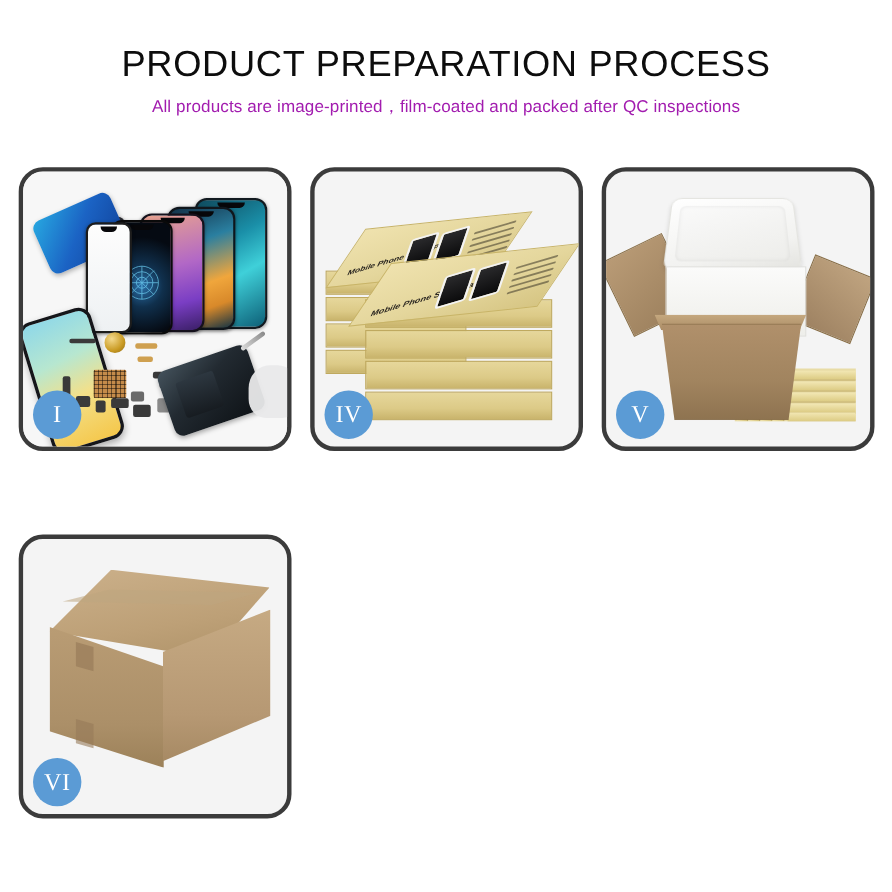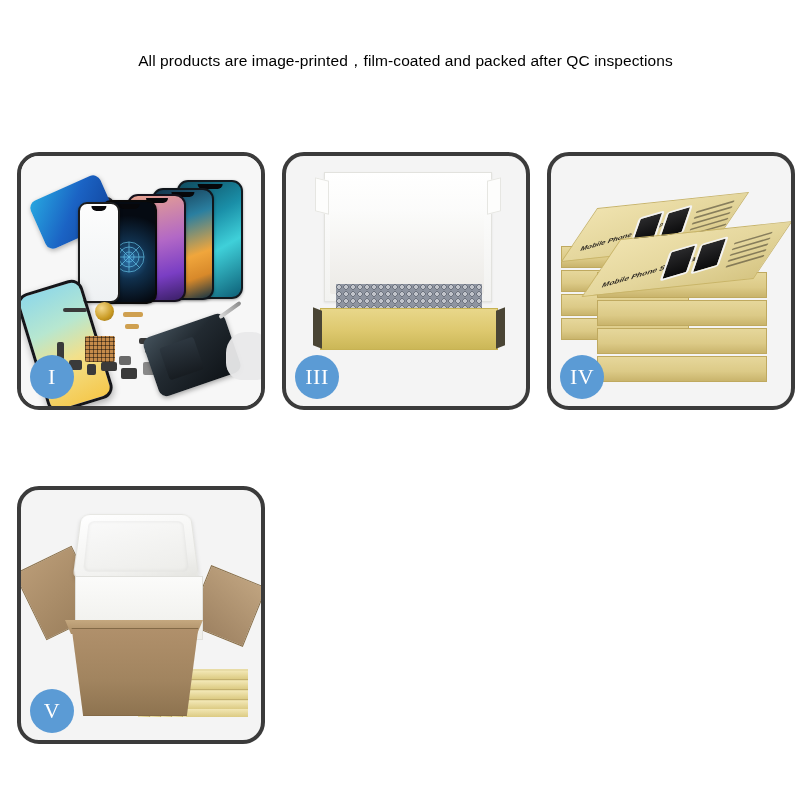--- a/index.html
+++ b/index.html
@@ -26,21 +26,21 @@
     font-weight: 400;
     letter-spacing: 0.6px;
     color: #0d0d0d;
     line-height: 1.1;
     margin: 0;
     font-family: "Liberation Sans", sans-serif;
   }
   .subtitle {
     font-size: 15.5px;
     font-weight: 400;
-    color: #000000;
+    color: #a21caf;
     margin: 11px 0 0 0;
     letter-spacing: 0.1px;
   }
 
   
   .grid {
     position: absolute;
     left: 17px;
     top: 152px;
     width: 778px;
@@ -369,20 +369,21 @@
   .c6-tape2 {
     position:absolute; left:48px; top:166px; width:16px; height:22px;
     background:rgba(150,122,88,.6);
     transform: skewY(16deg);
   }
 </style>
 </head>
 <body>
 
 <div class="header">
+  <h1 class="title">PRODUCT PREPARATION PROCESS</h1>
   <p class="subtitle">All products are image-printed，film-coated and packed after QC inspections</p>
 </div>
 
 <div class="grid">
 
   <div class="panel">
     <div class="panel-media">
       <div class="p1-bg"></div>
 
       <div class="ph-tilt1b"></div>
@@ -432,29 +433,20 @@
       <div class="part" style="left:122px; top:206px; width:12px; height:13px; background:#8a8a8a;"></div>
 
       <div class="chassis"></div>
       <div class="tool"></div>
       <div class="hand"></div>
     </div>
     <div class="badge">I</div>
   </div>
 
 
-  <div class="panel">
-    <div class="panel-media">
-      <div class="box3-lid"></div>
-      <div class="box3-foam"></div>
-      <div class="box3-bubbles"></div>
-      <div class="box3-front"></div>
-    </div>
-    <div class="badge">III</div>
-  </div>
 
   <div class="panel">
     <div class="panel-media">
       <div class="stack">
 
         <div class="kbox" style="left:4px;  top:74px;  width:126px; height:20px;"></div>
         <div class="kbox" style="left:4px;  top:98px;  width:126px; height:20px;"></div>
         <div class="kbox" style="left:4px;  top:122px; width:126px; height:20px;"></div>
         <div class="kbox" style="left:4px;  top:146px; width:126px; height:20px;"></div>
 
@@ -506,14 +498,25 @@
           <div class="v-slabH" style="top:32px;"></div>
           <div class="v-slabH" style="top:40px;"></div>
         </div>
       </div>
       <div class="v-bodyTop"></div>
       <div class="v-body"></div>
     </div>
     <div class="badge">V</div>
   </div>
 
+  <div class="panel">
+    <div class="panel-media">
+      <div class="c6-top"></div>
+      <div class="c6-seam"></div>
+      <div class="c6-left"></div>
+      <div class="c6-right"></div>
+      <div class="c6-tape1"></div>
+      <div class="c6-tape2"></div>
+    </div>
+    <div class="badge">VI</div>
+  </div>
 
 </div>
 
 </body></html>

